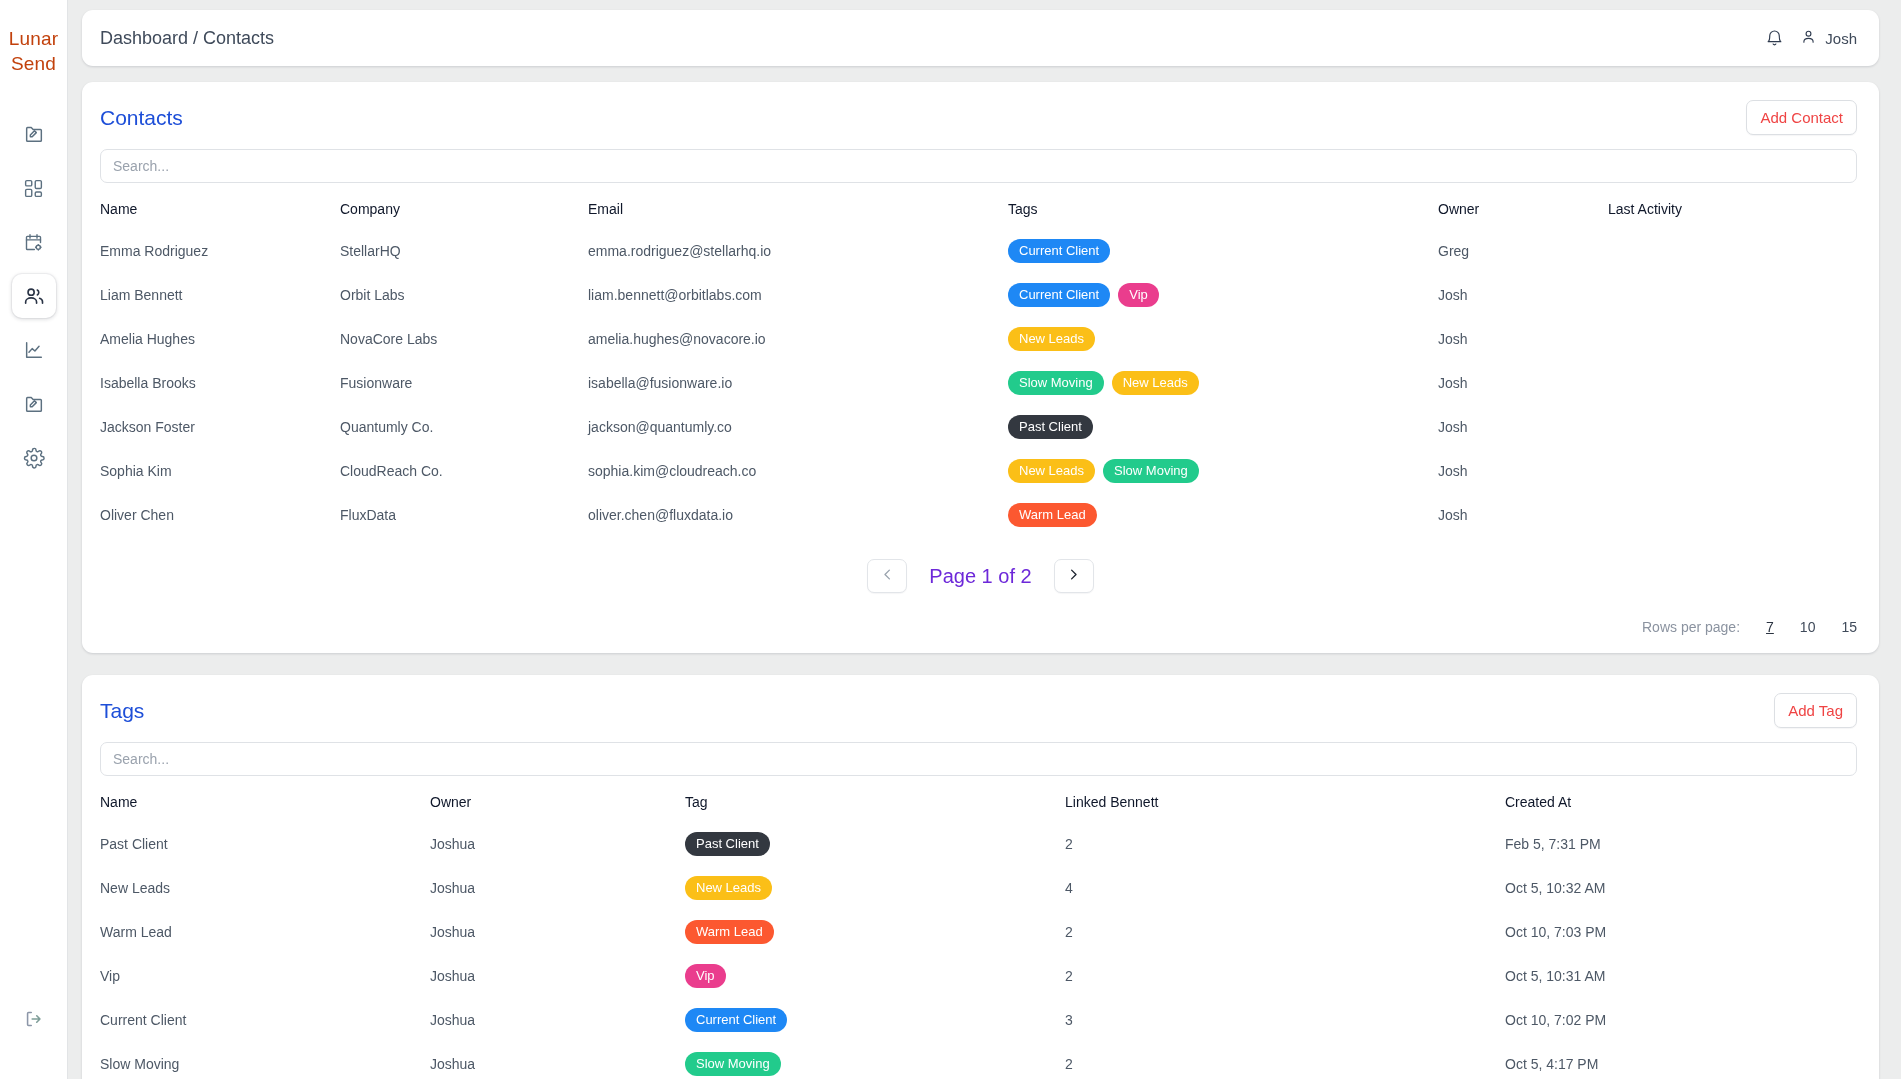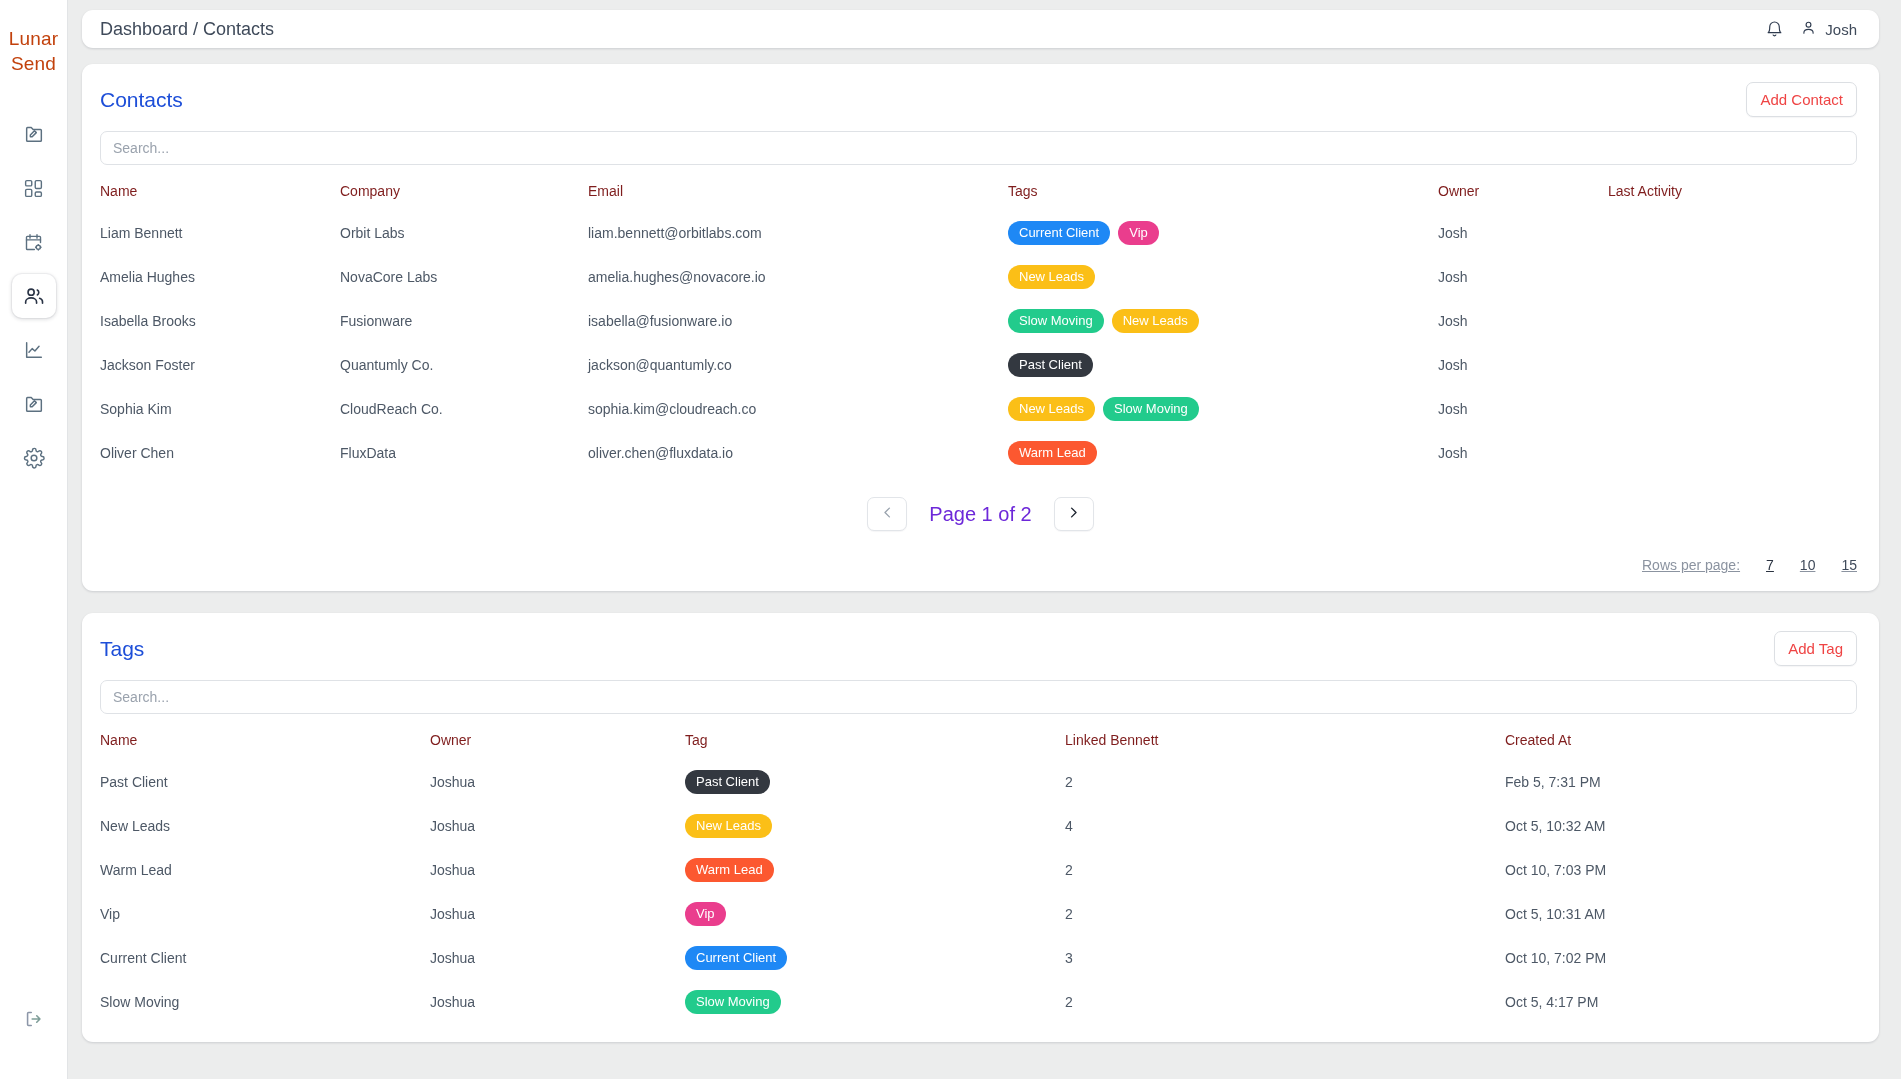--- a/index.html
+++ b/index.html
@@ -58,21 +58,21 @@
     position: relative;
   }
   .card {
     background: #fff;
     border-radius: 11px;
     box-shadow: 0 1px 3px rgba(16,24,40,.09), 0 1px 2px rgba(16,24,40,.05);
   }
 
   
   .topbar {
-    height: 38px;
+    height: 56px;
     display: flex; align-items: center; justify-content: space-between;
     padding: 0 22px 0 18px;
     margin-bottom: 16px;
   }
   .breadcrumb { font-size: 18px; color: #3f4a5a; }
   .topbar-right { display: flex; align-items: center; gap: 16px; }
   .bell { color: #2e3a4e; display: flex; }
   .user { display: flex; align-items: center; gap: 8px; color: #3f4a5a; font-size: 15px; }
 
   
@@ -106,21 +106,21 @@
     background: #fff;
     outline: none;
   }
   .search-input::placeholder { color: #9aa2ad; }
 
   table { width: 100%; border-collapse: collapse; table-layout: fixed; }
   th {
     text-align: left;
     font-size: 14px;
     font-weight: 400;
-    color: #7f1d1d;
+    color: #0f172a;
     padding: 14px 0 12px 0;
   }
   td {
     font-size: 14px;
     color: #4d5866;
     padding: 10px 0;
     vertical-align: middle;
   }
   .tbl-pad { padding-left: 18px; padding-right: 22px; }
 
@@ -161,21 +161,21 @@
     border-radius: 7px;
     background: #fff;
     display: flex; align-items: center; justify-content: center;
     box-shadow: 0 1px 1px rgba(16,24,40,.04);
     cursor: pointer;
   }
   .pg-label { font-size: 20px; color: #6d28d9; }
   .rows-per {
     display: flex; align-items: center; justify-content: flex-end;
     gap: 26px; padding: 22px 22px 0 0;
-    font-size: 14px; color: #8b93a0; text-decoration: underline;
+    font-size: 14px; color: #8b93a0;
   }
   .rpp { color: #3f4a5a; cursor: pointer; }
   .rpp.active { color: #2b3341; text-decoration: underline; }
 
   .cut { overflow: hidden; }
 </style>
 </head>
 <body>
 
 <div class="app">
@@ -314,20 +314,28 @@
               <th>Name</th>
               <th>Company</th>
               <th>Email</th>
               <th>Tags</th>
               <th>Owner</th>
               <th>Last Activity</th>
             </tr>
           </thead>
           <tbody id="contacts-body">
               <tr>
+                <td>Emma Rodriguez</td>
+                <td>StellarHQ</td>
+                <td>emma.rodriguez@stellarhq.io</td>
+                <td><span class="chip" style="background: rgb(30, 136, 245);">Current Client</span></td>
+                <td>Greg</td>
+                <td></td>
+              </tr>
+              <tr>
                 <td>Liam Bennett</td>
                 <td>Orbit Labs</td>
                 <td>liam.bennett@orbitlabs.com</td>
                 <td><span class="chip" style="background: rgb(30, 136, 245);">Current Client</span><span class="chip" style="background: rgb(234, 61, 141);">Vip</span></td>
                 <td>Josh</td>
                 <td></td>
               </tr>
               <tr>
                 <td>Amelia Hughes</td>
                 <td>NovaCore Labs</td>

